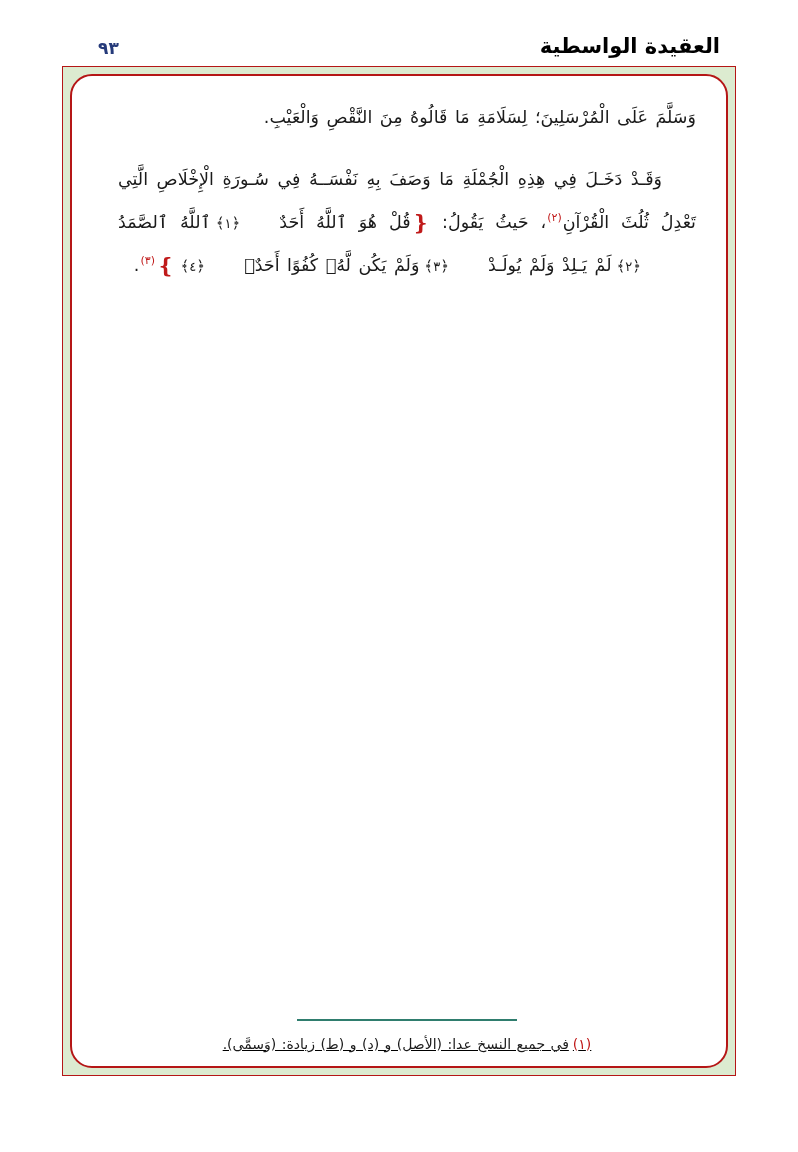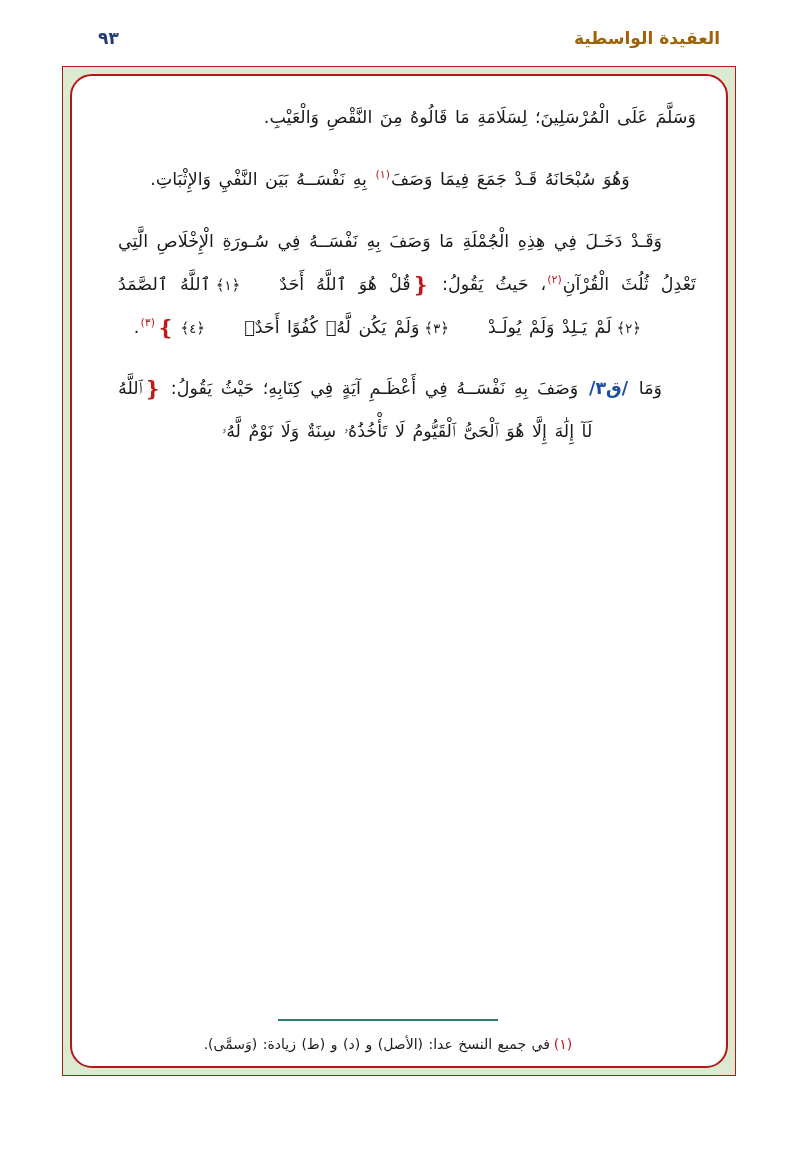--- a/index.html
+++ b/index.html
@@ -16,37 +16,37 @@
   }
 
   
   .page-header {
     position: absolute;
     top: 28px;
     left: 60px;
     right: 60px;
     height: 30px;
     display: flex;
-    align-items: flex-start;
+    align-items: flex-end;
     justify-content: space-between;
     direction: ltr;
   }
   .header-page-number {
     font-family: "DejaVu Sans", sans-serif;
     font-size: 17px;
     font-weight: bold;
     color: #253a7a;
     letter-spacing: 0.5px;
     padding-left: 38px;
   }
   .header-title {
     font-family: "DejaVu Sans", sans-serif;
-    font-size: 17px;
+    font-size: 21px;
     font-weight: bold;
-    color: #a16207;
+    color: #000000;
     direction: rtl;
     padding-right: 18px;
   }
 
   
   .frame-outer {
     position: absolute;
     left: 62px;
     top: 66px;
     width: 674px;
@@ -135,26 +135,27 @@
   
   .honorific {
     color: #2f7d56;
     font-size: 13px;
     padding: 0 2px;
   }
 
   
   .footnotes {
     position: absolute;
-    left: 77px;
+    left: 96px;
     bottom: 94px;
     width: 622px;
     box-sizing: border-box;
     padding: 0 22px;
     direction: rtl;
+    text-decoration: underline;
   }
   .footnote-rule {
     width: 220px;
     height: 2px;
     background: #2f7d6e;
     margin: 0 auto 10px auto;
   }
   .footnote {
     font-family: "DejaVu Sans", sans-serif;
     font-size: 14px;
@@ -181,37 +182,27 @@
 
 <div class="frame-outer"></div>
 <div class="frame-inner"></div>
 
 <div class="content">
 
   <p class="para last-right">
     <span>وَسَلَّمَ عَلَى الْمُرْسَلِينَ؛ لِسَلَامَةِ مَا قَالُوهُ مِنَ النَّقْصِ وَالْعَيْبِ.</span>
   </p>
 
-  <p class="para indent">
-    <span>وَهُوَ سُبْحَانَهُ قَـدْ جَمَعَ فِيمَا وَصَفَ</span><span class="fn-ref">(١)</span>
-    <span>بِهِ نَفْسَــهُ بَيَن النَّفْيِ وَالإِثْبَاتِ.</span>
-  </p>
 
 
   <p class="para indent">
     <span>وَقَـدْ دَخَـلَ فِي هِذِهِ الْجُمْلَةِ مَا وَصَفَ بِهِ نَفْسَــهُ فِي سُـورَةِ الْإِخْلَاصِ الَّتِي تَعْدِلُ ثُلُثَ الْقُرْآنِ</span><span class="fn-ref">(٢)</span><span>، حَيثُ يَقُولُ:</span>
     <span class="quran-open">❴</span><span class="quran">قُلْ هُوَ ٱللَّهُ أَحَدٌ</span><span class="ayah-num">١</span><span class="quran">ٱللَّهُ ٱلصَّمَدُ</span><span class="ayah-num">٢</span><span class="quran">لَمْ يَـلِدْ وَلَمْ يُولَـدْ</span><span class="ayah-num">٣</span><span class="quran">وَلَمْ يَكُن لَّهُۥ كُفُوًا أَحَدٌۢ</span><span class="ayah-num">٤</span><span class="quran-close">❵</span><span class="fn-ref">(٣)</span><span>.</span>
   </p>
 
-  <p class="para indent">
-    <span>وَمَا</span>
-    <span class="folio-mark">/ق٣/</span>
-    <span>وَصَفَ بِهِ نَفْسَــهُ فِي أَعْظَـمِ آيَةٍ فِي كِتَابِهِ؛ حَيْثُ يَقُولُ:</span>
-    <span class="quran-open">❴</span><span class="quran">ٱللَّهُ لَآ إِلَٰهَ إِلَّا هُوَ ٱلْحَىُّ ٱلْقَيُّومُ لَا تَأْخُذُهُۥ سِنَةٌ وَلَا نَوْمٌ لَّهُۥ</span>
-  </p>
 
 </div>
 
 <div class="footnotes">
   <div class="footnote-rule"></div>
 
   <p class="footnote">
     <span class="fn-num">(١)</span><span>في جميع النسخ عدا: (الأصل) و (د) و (ط) زيادة: (وَسمَّى).</span>
   </p>
 

